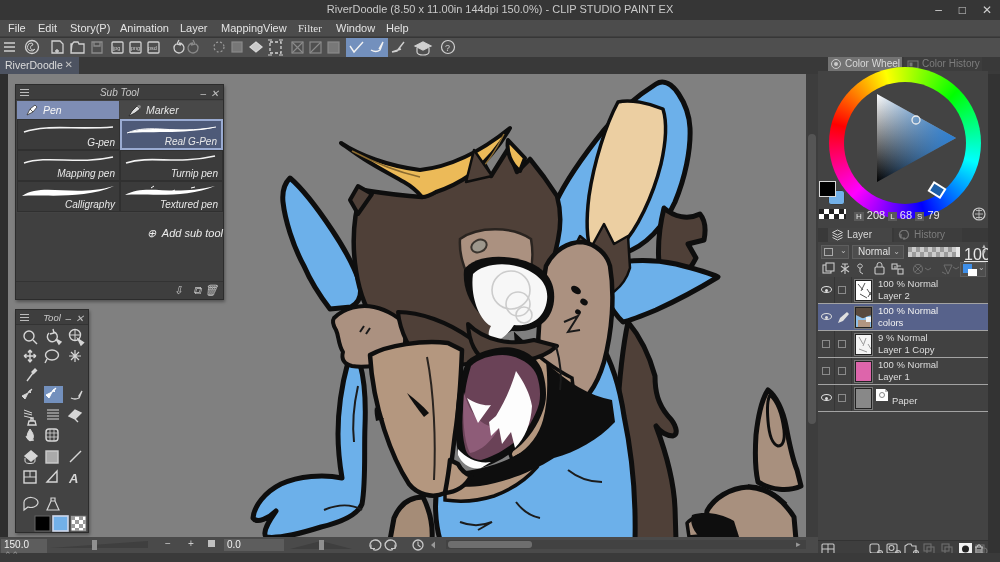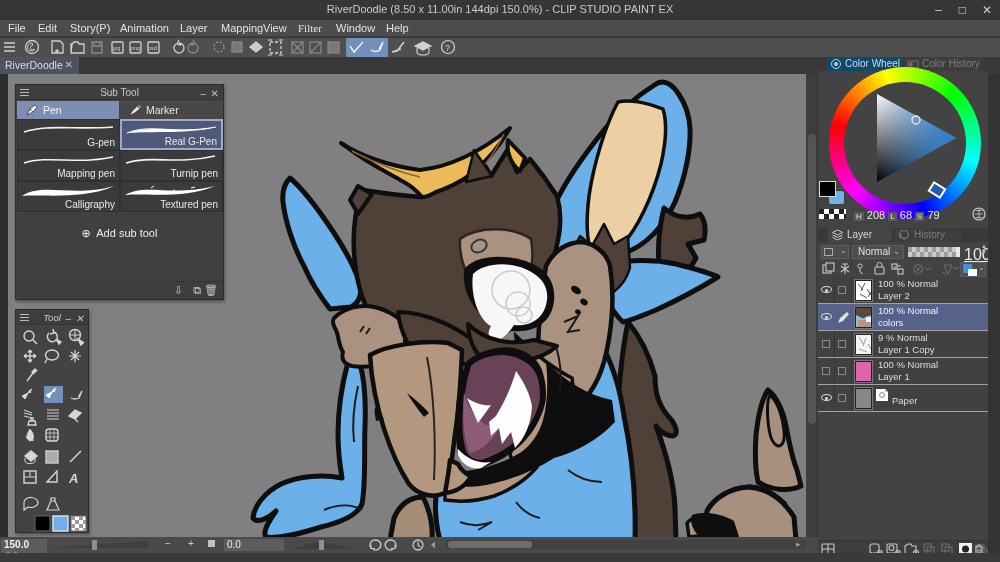--- a/index.html
+++ b/index.html
@@ -21,21 +21,21 @@
 #rightdock{position:absolute;left:818px;top:57px;width:182px;height:505px;background:#3a3a3a;}
 #rightstrip{position:absolute;left:988px;top:74px;width:12px;height:488px;background:#333;}
 #bottombar{position:absolute;left:0;top:537px;width:818px;height:16px;background:#4a4a4a;color:#ddd;font-size:10px;}
 #bottomstrip{position:absolute;left:0;top:553px;width:1000px;height:9px;background:#3a3a3a;}
 .panel{position:absolute;background:#434343;border:1px solid #2c2c2c;box-shadow:1px 2px 3px rgba(0,0,0,.35);}
 .phead{height:15px;background:#3e3e3e;color:#c8c8c8;font-size:10px;text-align:center;line-height:15px;position:relative;border-bottom:1px solid #333;}
 .phead .burger{position:absolute;left:4px;top:4px;width:9px;height:7px;border-top:1px solid #bbb;border-bottom:1px solid #bbb;}
 .phead .burger:before{content:"";display:block;margin-top:2px;border-top:1px solid #bbb;}
 .phead .mm{position:absolute;right:17px;top:1px;color:#c0c0c0;font-size:10px;}
 .phead .xx{position:absolute;right:4px;top:1px;color:#c0c0c0;font-size:10px;}
-#subtool{left:15px;top:84px;width:209px;height:216px;}
+#subtool{left:15px;top:84px;width:209px;height:216px;font-style:italic;}
 #tool{left:15px;top:309px;width:74px;height:224px;font-style:italic;}
 .sgrid{position:absolute;left:0;top:34px;width:207px;height:93px;}
 .scell{position:absolute;width:103px;height:31px;background:#3b3b3b;border:1px solid #303030;color:#e8e8e8;font-size:10px;}
 .scell .lbl{position:absolute;right:4px;bottom:1px;}
 .scell.sel{background:#4e5a78;border:2px solid #9aabd2;}
 .lrow{position:absolute;left:0;width:170px;height:27px;border-bottom:1px solid #a3a3a3;}
 .lrow.sel{background:#57628b;}
 .eye{position:absolute;left:3px;top:9px;width:11px;height:7px;border:1px solid #ddd;border-radius:50%;}
 .eye:after{content:"";position:absolute;left:3px;top:1.5px;width:3px;height:3px;background:#ddd;border-radius:50%;}
 .cb{position:absolute;left:20px;top:9px;width:8px;height:8px;border:1px solid #8a8a8a;}
@@ -230,21 +230,21 @@
  </svg>
  <div style="position:absolute;left:0;top:464px;width:798px;height:2px;background:#6b6b6b;"></div>
 </div>
 <div id="leftedge"></div>
 <div id="vscroll">
     <div class="thumb"></div>
   </div>
 
 <div id="rightdock">
  <div style="position:absolute;left:0;top:0;width:182px;height:14px;background:#393939;"></div>
- <div style="position:absolute;left:10px;top:0;width:74px;height:14px;background:#0c4a6e;color:#d8d8d8;font-size:10px;padding:1px 0 0 17px;">Color Wheel</div>
+ <div style="position:absolute;left:10px;top:0;width:74px;height:14px;background:#737373;color:#d8d8d8;font-size:10px;padding:1px 0 0 17px;">Color Wheel</div>
  <svg width="12" height="11" style="position:absolute;left:13px;top:2px;">
       <circle cx="5" cy="5" r="4.5" fill="none" stroke="#ccc"></circle>
       <circle cx="5" cy="5" r="2" fill="#ccc"></circle>
     </svg>
  <div style="position:absolute;left:86px;top:0;width:78px;height:14px;background:#3d3d3d;color:#7d7d7d;font-size:10px;padding:1px 0 0 18px;">Color History</div>
  <svg width="13" height="11" style="position:absolute;left:89px;top:2px;">
       <rect x="1" y="2" width="10" height="7" fill="none" stroke="#777"></rect>
       <rect x="2.5" y="3.5" width="3" height="4" fill="#777"></rect>
     </svg>
 
@@ -420,21 +420,21 @@
    <svg width="12" height="13" style="position:absolute;right:3px;top:2px;">
           <path d="M2,4h8M3,4v8h6v-8M5,6v4M7,6v4M4,4l1-2h2l1,2" stroke="#c9c9c9" fill="none" stroke-width="1"></path>
         </svg>
   </div>
   <div style="position:absolute;left:0;top:314px;width:170px;height:6px;background:#383838;"></div>
  </div>
 </div>
 <div id="rightstrip"></div>
 
 <div id="bottombar">
- <div style="position:absolute;left:1px;top:2px;width:46px;height:14px;background:#5d5d5d;color:#f0f0f0;padding:0 0 0 3px;font-weight:bold;">150.0</div>
+ <div style="position:absolute;left:1px;top:2px;width:46px;height:14px;background:#5d5d5d;color:#f0f0f0;padding:0 0 0 3px;">150.0</div>
  <svg width="110" height="16" style="position:absolute;left:48px;top:0;">
       <path d="M2,11 L100,4 L100,11 Z" fill="#3f3f3f"></path>
       <rect x="44" y="3" width="5" height="10" fill="#909090"></rect>
     </svg>
  <span style="position:absolute;left:165px;top:1px;color:#ccc;">−</span>
  <span style="position:absolute;left:188px;top:1px;color:#ccc;">+</span>
  <span style="position:absolute;left:208px;top:3px;width:7px;height:7px;background:#c0c0c0;"></span>
  <div style="position:absolute;left:224px;top:2px;width:60px;height:12px;background:#5d5d5d;color:#f0f0f0;padding:0 0 0 3px;">0.0</div>
  <svg width="70" height="16" style="position:absolute;left:288px;top:0;">
       <path d="M2,12 L33,4 L64,12 Z" fill="#3f3f3f"></path>
@@ -485,21 +485,21 @@
           <path d="M5,12 C30,4 55,14 94,5" stroke="#f2f2f2" fill="none" stroke-width="1.6"></path>
         </svg><span class="lbl">Turnip pen</span></div>
   <div class="scell" style="left:1px;top:62px;"><svg width="101" height="18">
           <path d="M4,14 C25,0 55,16 96,4 C65,18 25,12 4,14" fill="#fff"></path>
         </svg><span class="lbl">Calligraphy</span></div>
   <div class="scell" style="left:104px;top:62px;"><svg width="99" height="18">
           <path d="M4,13 C25,1 50,15 94,4 C65,17 25,11 4,13" fill="#fff"></path>
           <path d="M30,6 l3,-2 M50,10 l4,-2 M70,6 l4,-1" stroke="#fff" stroke-width="1"></path>
         </svg><span class="lbl">Textured pen</span></div>
  </div>
- <div style="position:absolute;left:0;top:128px;width:207px;height:68px;background:#404040;color:#ececec;font-size:11px;text-align:center;">
+ <div style="position:absolute;left:0;top:128px;width:207px;height:68px;background:#404040;color:#ececec;font-size:11px;text-align:right;">
       <div style="margin-top:14px;">⊕&nbsp; Add sub tool</div>
     </div>
  <div style="position:absolute;left:0;bottom:0;width:207px;height:18px;background:#3e3e3e;border-top:1px solid #333;color:#c5c5c5;font-size:11px;">
   <span style="position:absolute;right:40px;top:2px;">⇩</span>
       <span style="position:absolute;right:22px;top:2px;">⧉</span>
       <span style="position:absolute;right:5px;top:2px;">🗑</span>
  </div>
 </div>
 
 <div class="panel" id="tool">

